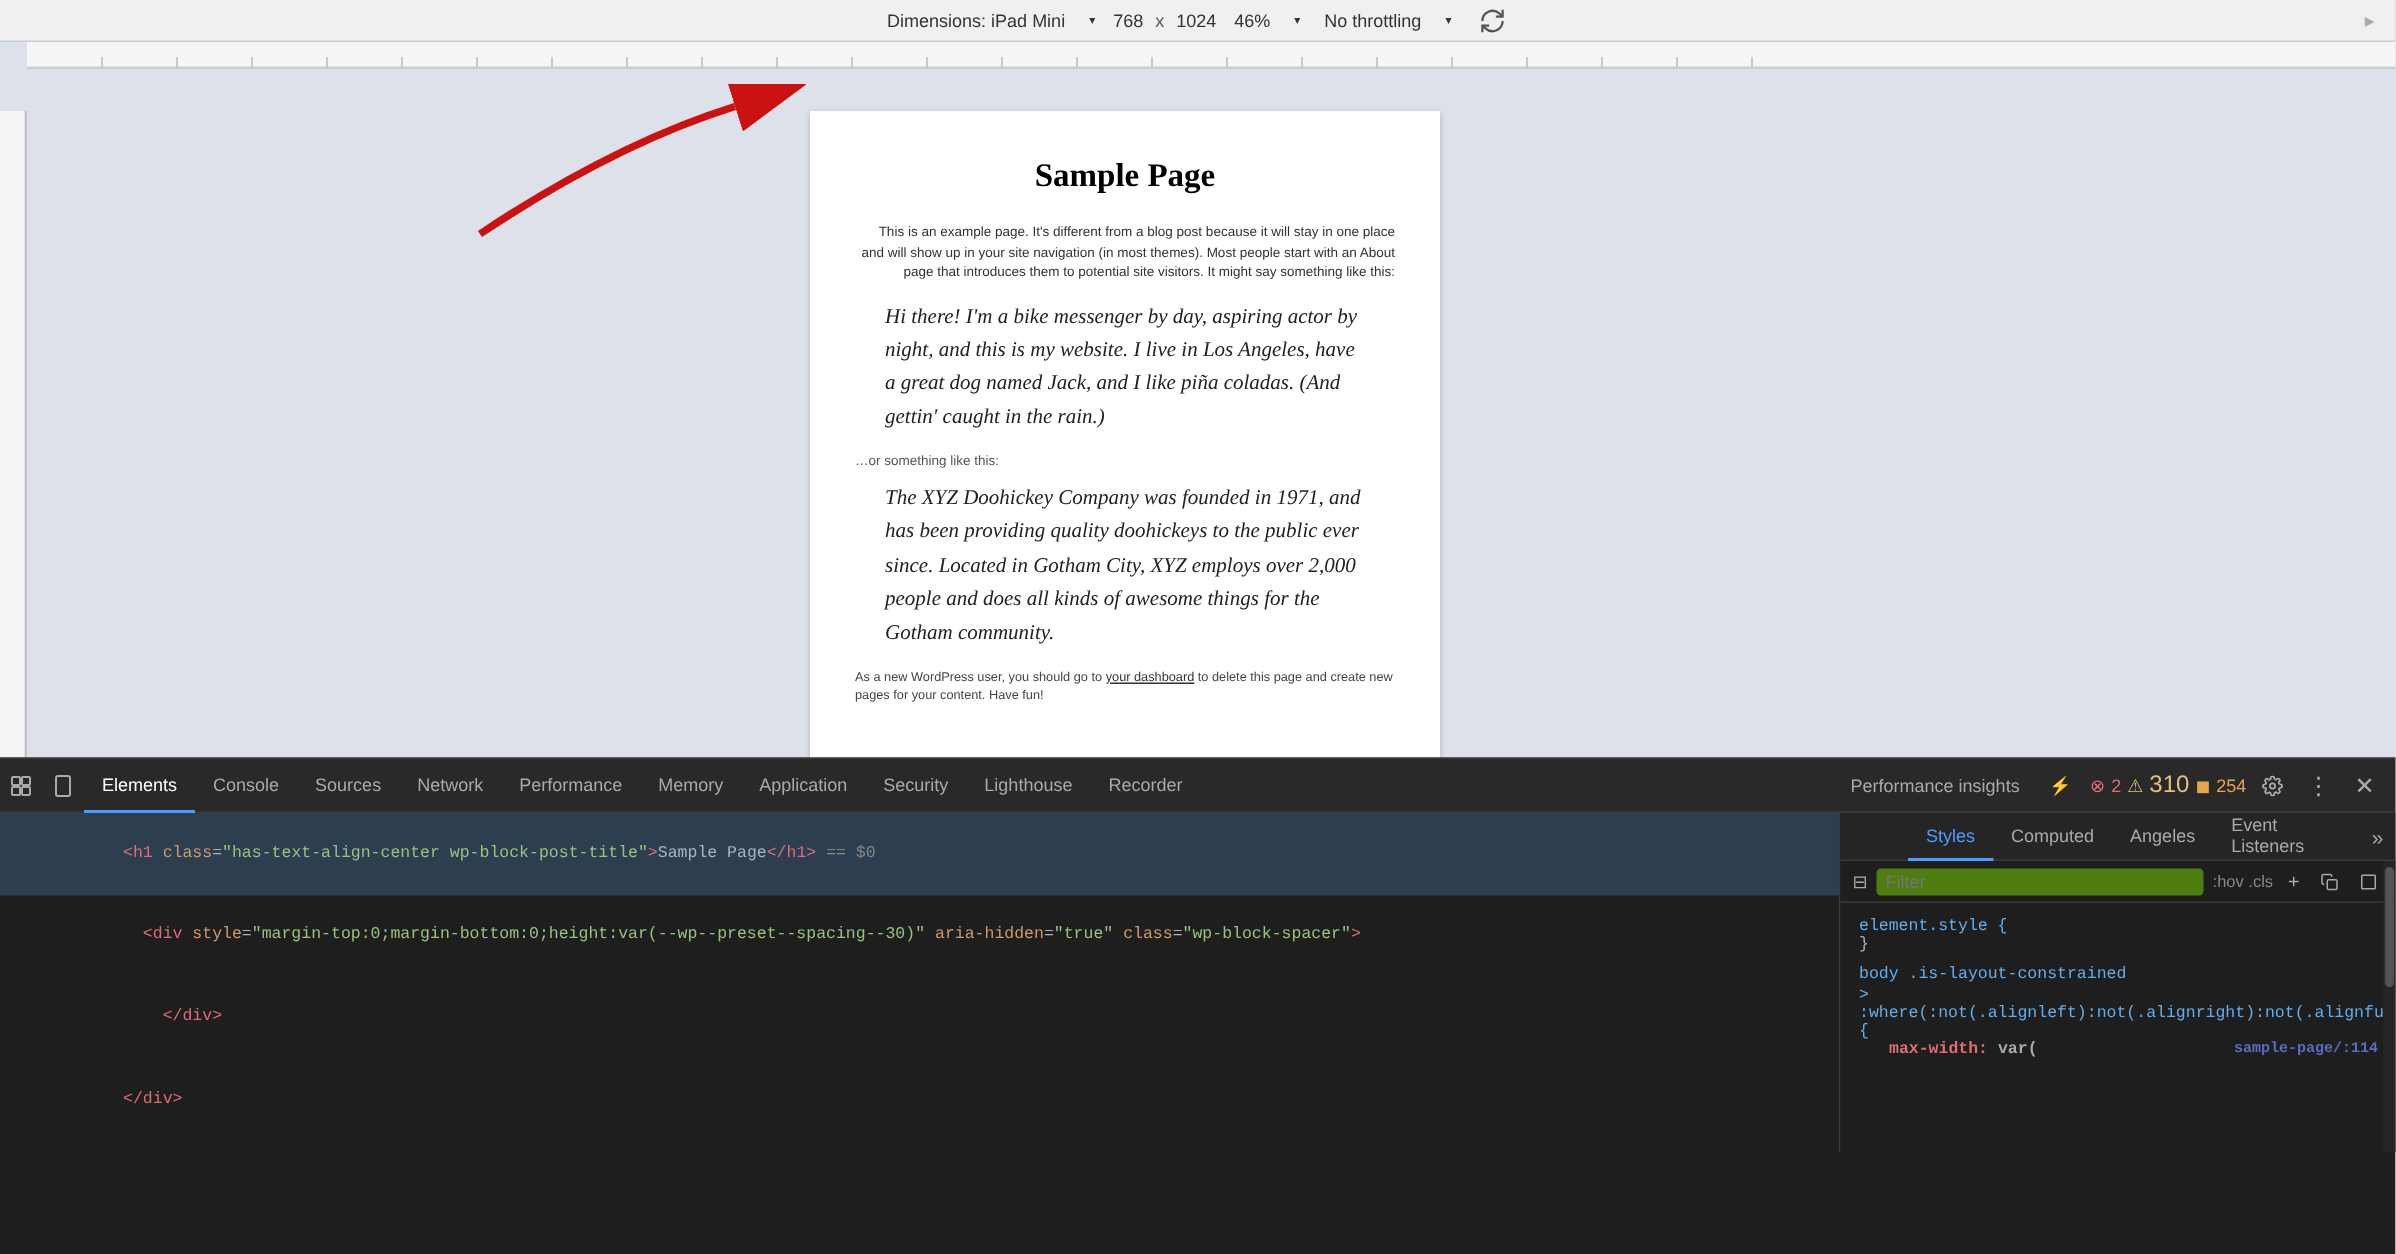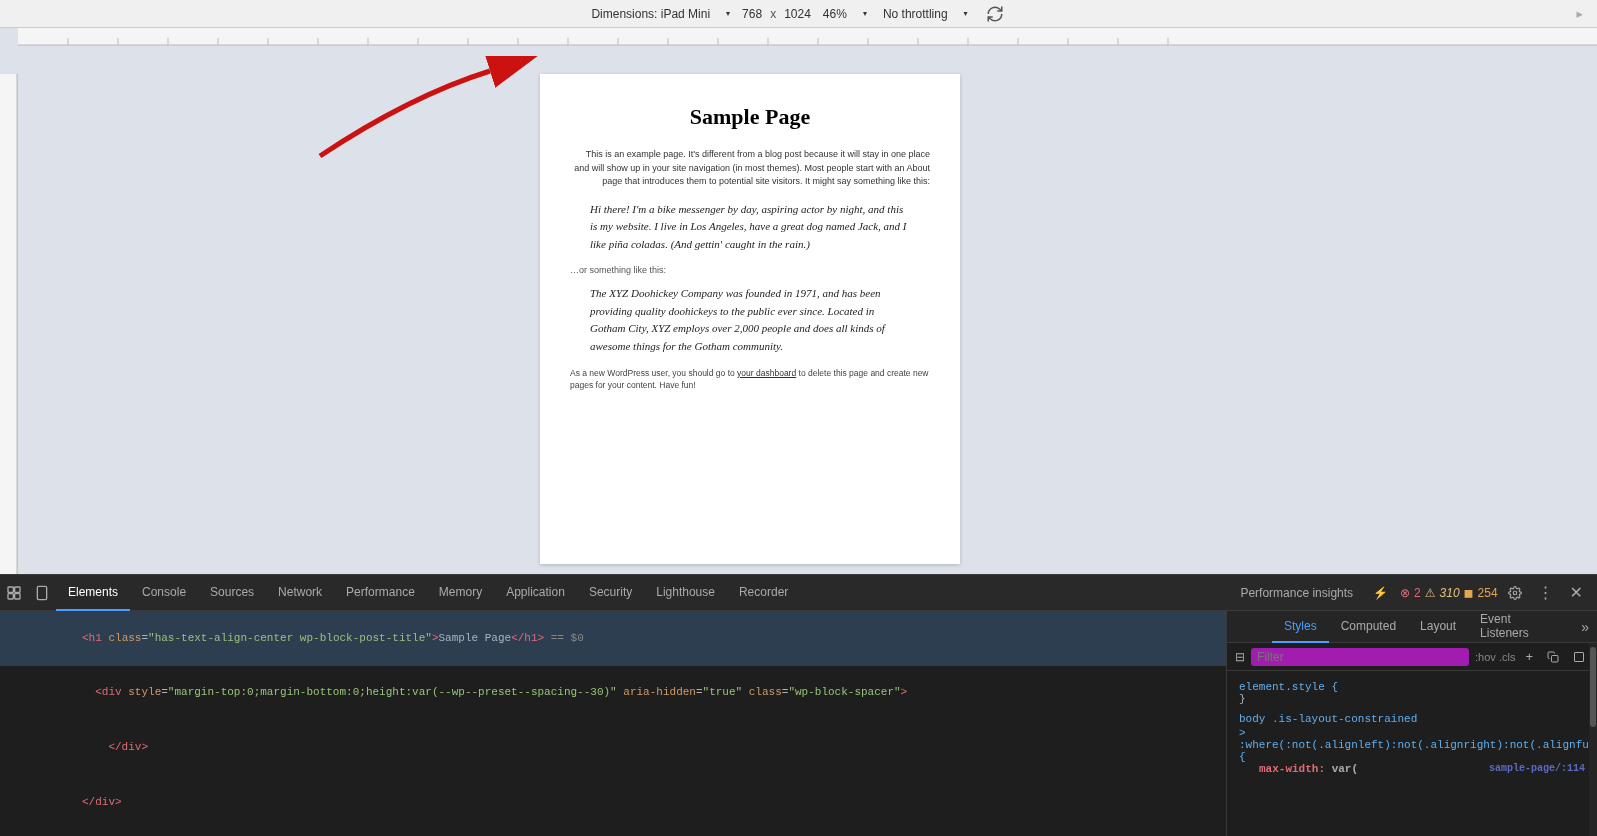--- a/index.html
+++ b/index.html
@@ -51,21 +51,21 @@
     }
     .page-text {
       font-size: 9px;
       line-height: 1.5;
       color: #333;
       margin-bottom: 12px;
       font-family: Arial, sans-serif;
       text-align: right;
     }
     .page-blockquote {
-      font-size: 11px;
+      font-size: 14px;
       font-style: italic;
       font-family: Georgia, serif;
       line-height: 1.6;
       margin: 8px 20px 12px 20px;
       color: #222;
     }
     .page-or {
       font-size: 9px;
       font-family: Arial, sans-serif;
       color: #555;
@@ -145,21 +145,21 @@
     
     .filter-bar {
       display: flex;
       align-items: center;
       padding: 4px 8px;
       border-bottom: 1px solid #3a3a3a;
       gap: 6px;
     }
     .filter-icon { color: #aaa; font-size: 12px; }
     .filter-input {
-      background: #a21caf;
+      background: #4d7c0f;
       border: none;
       color: #ddd;
       font-size: 12px;
       padding: 2px 6px;
       border-radius: 3px;
       flex: 1;
       outline: none;
     }
     .filter-suffix {
       color: #888;
@@ -226,21 +226,21 @@
       background: #f5f5f5;
       border-right: 1px solid #ccc;
     }
 
     
     #devtools-panel {
       position: absolute;
       bottom: 0;
       left: 0;
       right: 0;
-      height: 262px;
+      height: 331px;
       background: #1e1e1e;
       border-top: 1px solid #3a3a3a;
     }
 
     #devtools-tabs-bar {
       display: flex;
       align-items: center;
       background: #292929;
       border-bottom: 1px solid #3a3a3a;
       height: 36px;
@@ -445,21 +445,21 @@
 
       <div style="margin-left:auto;display:flex;align-items:center;gap:4px;padding-right:8px;">
         <div class="perf-insights-label">
           <span>Performance insights</span>
           <span style="font-size:12px;">⚡</span>
         </div>
         <div style="display:flex;align-items:center;gap:4px;">
           <span style="color:#e06c75;font-size:12px;">⊗</span>
           <span style="color:#e06c75;font-size:12px;">2</span>
           <span style="color:#e5c07b;font-size:12px;">⚠</span>
-          <span style="color:#e5c07b;font-size:12px;font-style:italic;">310</span>
+          <span style="color:#e5c07b;font-size:16px;">310</span>
           <span style="color:#e5a550;font-size:12px;">◼</span>
           <span style="color:#e5a550;font-size:12px;text-align:right;">254</span>
         </div>
         <button class="icon-btn" title="Settings">
           <svg width="14" height="14" viewBox="0 0 24 24" fill="none" stroke="#aaa" stroke-width="2">
             <circle cx="12" cy="12" r="3"></circle>
             <path d="M19.4 15a1.65 1.65 0 0 0 .33 1.82l.06.06a2 2 0 0 1-2.83 2.83l-.06-.06a1.65 1.65 0 0 0-1.82-.33 1.65 1.65 0 0 0-1 1.51V21a2 2 0 0 1-4 0v-.09A1.65 1.65 0 0 0 9 19.4a1.65 1.65 0 0 0-1.82.33l-.06.06a2 2 0 0 1-2.83-2.83l.06-.06A1.65 1.65 0 0 0 4.68 15a1.65 1.65 0 0 0-1.51-1H3a2 2 0 0 1 0-4h.09A1.65 1.65 0 0 0 4.6 9a1.65 1.65 0 0 0-.33-1.82l-.06-.06a2 2 0 0 1 2.83-2.83l.06.06A1.65 1.65 0 0 0 9 4.68a1.65 1.65 0 0 0 1-1.51V3a2 2 0 0 1 4 0v.09a1.65 1.65 0 0 0 1 1.51 1.65 1.65 0 0 0 1.82-.33l.06-.06a2 2 0 0 1 2.83 2.83l-.06.06A1.65 1.65 0 0 0 19.4 9a1.65 1.65 0 0 0 1.51 1H21a2 2 0 0 1 0 4h-.09a1.65 1.65 0 0 0-1.51 1z"></path>
           </svg>
         </button>
         <button class="icon-btn" title="More options">
@@ -495,21 +495,21 @@
       <div id="styles-panel">
 
         <div id="styles-tabs">
           <div class="right-tab active">
             <span>Styles</span>
           </div>
           <div class="right-tab">
             <span>Computed</span>
           </div>
           <div class="right-tab">
-            <span>Layout</span>
+            <span>Angeles</span>
           </div>
           <div class="right-tab">
             <span>Event Listeners</span>
           </div>
           <div class="right-tab-expand">»</div>
         </div>
 
         <div class="filter-bar">
           <span class="filter-icon">⊟</span>
           <input type="text" class="filter-input" placeholder="Filter" style="">

